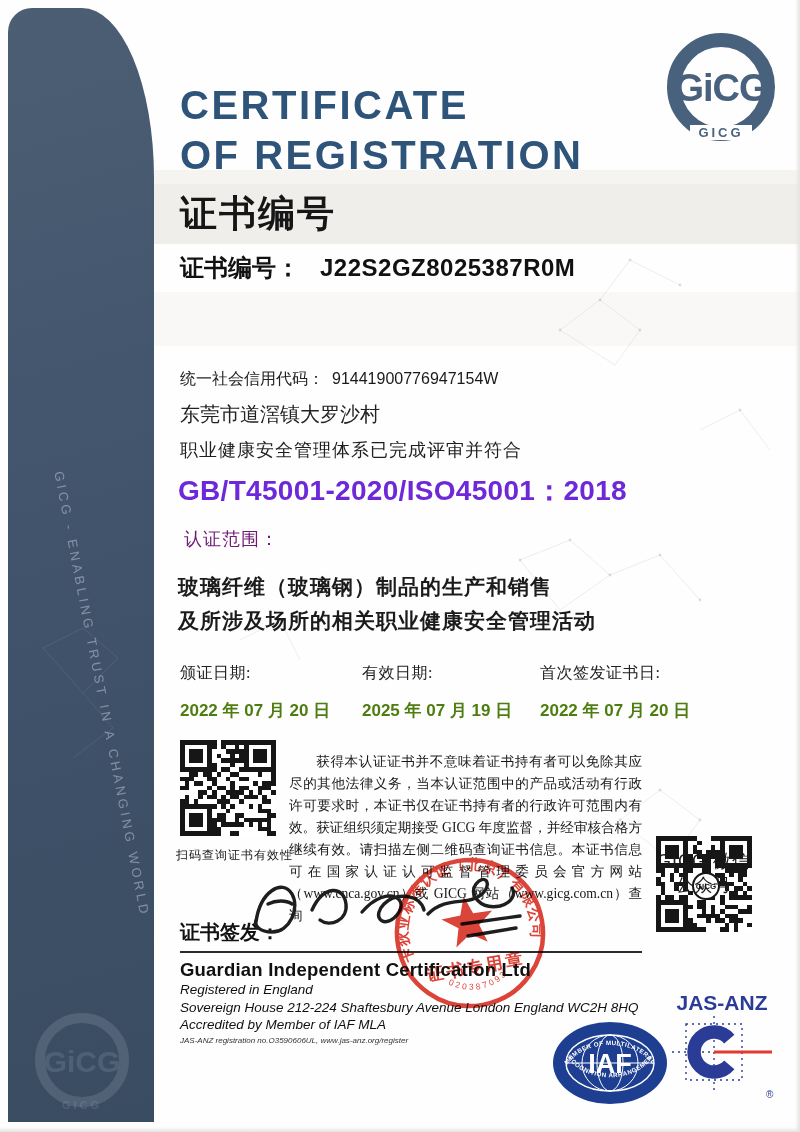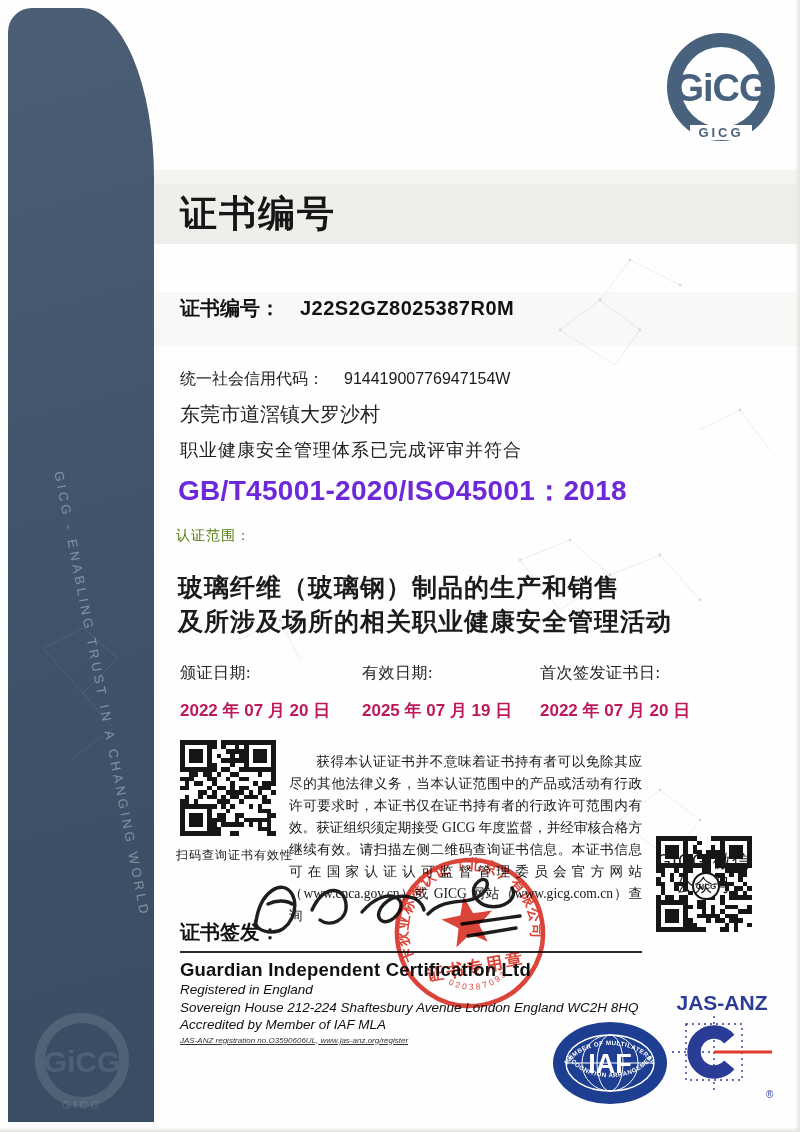--- a/index.html
+++ b/index.html
@@ -24,36 +24,36 @@
   .sidebar-wm{position:absolute;left:16px;top:998px;}
 
   
   .gicg-logo{position:absolute;right:18px;top:28px;}
 
   
   .title{position:absolute;left:180px;top:80px;font-weight:800;font-size:40px;line-height:50px;
          letter-spacing:2.5px;color:#2f5479;}
   .h-cn{position:absolute;left:180px;top:189px;font-size:37px;font-weight:700;color:#161616;letter-spacing:2px;}
 
-  .certno{position:absolute;left:180px;top:252px;font-size:20px;font-weight:700;color:#111;margin-top:43px;}
+  .certno{position:absolute;left:180px;top:252px;font-size:24px;font-weight:700;color:#111;}
   .certno .val{margin-left:20px;letter-spacing:.5px;}
 
   .company{position:absolute;left:178px;top:288px;font-size:37px;font-weight:600;letter-spacing:3px;color:#0f0f0f;}
 
   .credit{position:absolute;left:180px;top:369px;font-size:16px;color:#222;}
-  .credit .val{font-family:"Liberation Sans","DejaVu Sans",sans-serif;font-weight:500;margin-left:20px;color:#1a1a1a;}
+  .credit .val{font-family:"Liberation Sans","DejaVu Sans",sans-serif;font-weight:500;margin-left:8px;color:#1a1a1a;}
   .addr{position:absolute;left:180px;top:401px;font-size:20px;color:#222;}
   .stmt{position:absolute;left:180px;top:438px;font-size:18px;color:#1e1e1e;letter-spacing:1px;}
   .std{position:absolute;left:178px;top:472px;font-size:28px;font-weight:800;color:#6d28d9;letter-spacing:.3px;}
-  .scope-label{position:absolute;left:176px;top:527px;font-size:14px;color:#4d7c0f;letter-spacing:1px;}
-  .scope{position:absolute;left:178px;top:570px;font-size:25px;font-weight:700;color:#1b1b1b;line-height:34px;letter-spacing:1px;}
+  .scope-label{position:absolute;left:184px;top:527px;font-size:18px;color:#701a75;letter-spacing:1px;}
+  .scope{position:absolute;left:178px;top:570px;font-size:21px;font-weight:700;color:#1b1b1b;line-height:34px;letter-spacing:1px;}
 
   .date-col{position:absolute;top:663px;}
   .date-col .lbl{font-size:16px;color:#222;letter-spacing:.5px;}
-  .date-col .val{margin-top:15px;font-size:17px;font-weight:700;color:#be185d;}
+  .date-col .val{margin-top:15px;font-size:17px;font-weight:700;color:#4d7c0f;}
   .dc1{left:180px;} .dc2{left:362px;} .dc3{left:540px;}
 
   
   .qr{display:grid;grid-template-columns:repeat(21,1fr);grid-template-rows:repeat(21,1fr);
       width:96px;height:96px;background:#fff;}
   .qr i{display:block;}
   .qr i.on{background:#161616;}
   .qr-left{position:absolute;left:180px;top:740px;}
   .qr-right{position:absolute;left:656px;top:740px;}
   .qr-wrap{position:relative;}
@@ -68,21 +68,21 @@
 
   .sign-label{position:absolute;left:180px;top:919px;font-size:20px;font-weight:700;color:#111;}
   .signature{position:absolute;left:242px;top:864px;}
   .sign-line{position:absolute;left:180px;top:951px;width:462px;border-top:2px solid #2b2b2b;}
 
   .seal{position:absolute;left:388px;top:851px;mix-blend-mode:multiply;opacity:.93;}
 
   .issuer{position:absolute;left:180px;top:959px;color:#101010;}
   .issuer .name{font-size:18.5px;font-weight:800;letter-spacing:.2px;}
   .issuer .line{font-style:italic;font-size:13.5px;line-height:16.5px;margin-top:1px;}
-  .issuer .tiny{font-style:italic;font-size:8px;margin-top:2px;color:#333;text-decoration:underline;}
+  .issuer .tiny{font-style:italic;font-size:8px;margin-top:2px;color:#333;}
 
   .iaf{position:absolute;left:550px;top:1020px;}
   .jasanz{position:absolute;left:666px;top:990px;}
 
   .decor{position:absolute;inset:0;pointer-events:none;}
 </style>
 </head>
 <body>
 
 <div class="page">
@@ -135,20 +135,24 @@
     </svg>
   </div>
 
   <svg class="gicg-logo" width="122" height="126" viewBox="0 0 122 126">
     <circle cx="61" cy="59" r="47" fill="none" stroke="#48627e" stroke-width="14"></circle>
     <text x="61" y="73" text-anchor="middle" font-size="38" font-weight="800" fill="#48627e" letter-spacing="-1">GiCG</text>
     <rect x="30" y="97" width="62" height="15" fill="#fefefe"></rect>
     <text x="61" y="109" text-anchor="middle" font-size="13" font-weight="700" letter-spacing="3" fill="#48627e">GICG</text>
   </svg>
 
+  <div class="title sans">
+    <div>CERTIFICATE</div>
+    <div>OF REGISTRATION</div>
+  </div>
   <div class="h-cn sans">证书编号</div>
 
   <div class="certno sans">
     <span>证书编号：</span><span class="val">J22S2GZ8025387R0M</span>
   </div>
 
 
   <div class="credit serif">
     <span>统一社会信用代码：</span><span class="val">91441900776947154W</span>
   </div>

